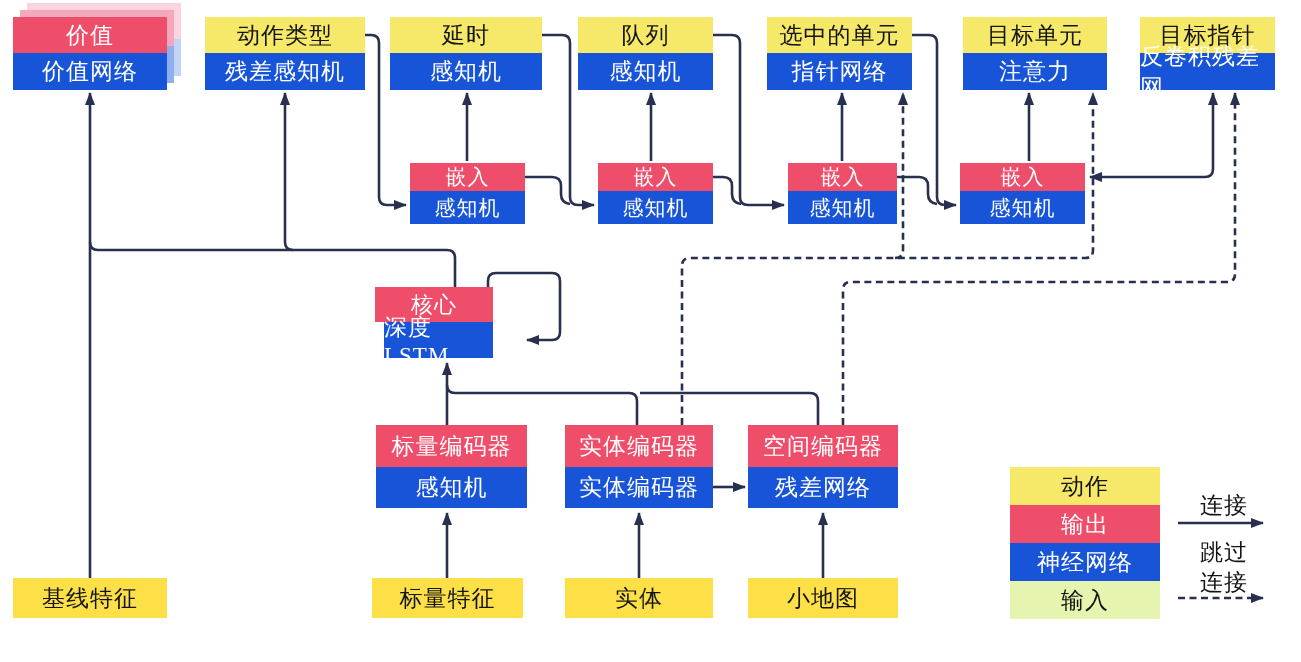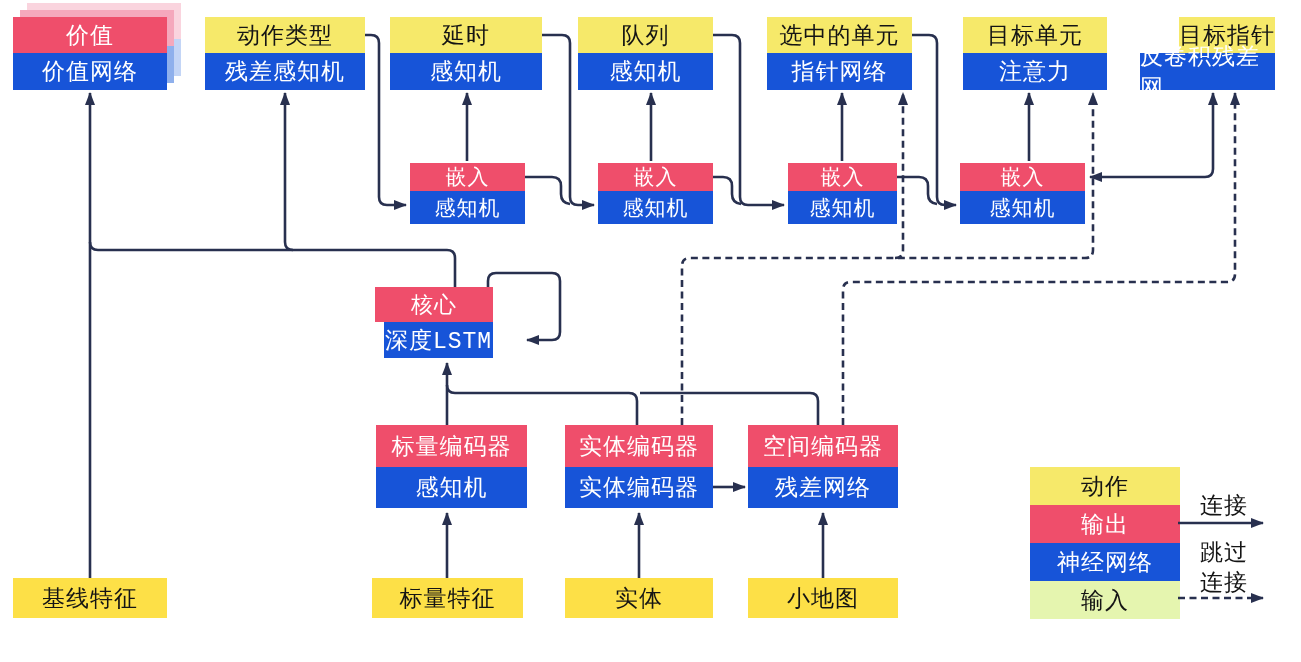--- a/index.html
+++ b/index.html
@@ -1,34 +1,34 @@
 <!DOCTYPE html>
 <html><head>
 <meta charset="utf-8">
 <style>
   html,body{margin:0;padding:0;background:#ffffff;}
   #canvas{position:relative;width:1301px;height:662px;background:#ffffff;overflow:hidden;
-          font-family:Liberation Mono, monospace;}
+          font-family:Liberation Serif, serif;}
   .bx{position:absolute;display:flex;flex-direction:column;}
   .hdr,.bdy,.inp{display:flex;align-items:center;justify-content:center;letter-spacing:1px;}
   .hdr.yellow{background:#F6E96A;color:#141414;}
   .hdr.pink{background:#EF4E6B;color:#ffffff;}
   .bdy.blue{background:#1754D8;color:#ffffff;}
   .head .hdr{height:36px;font-size:23px;}
   .head .bdy{height:37px;font-size:23px;}
   .embed .hdr{height:28px;font-size:21px;}
   .embed .bdy{height:33px;font-size:21px;}
   .corebx .hdr{height:35px;font-size:22px;}
   .corebx .bdy{height:36px;font-size:23px;margin-left:9px;}
   .enc .hdr{height:42px;font-size:23px;}
   .enc .bdy{height:41px;font-size:23px;}
   .inp{position:absolute;height:40px;background:#fde047;color:#141414;font-size:23px;letter-spacing:1px;}
   .shadow{position:absolute;}
   .shadow .s-top,.shadow .s-bot{width:100%;}
-  .lgd{position:absolute;left:1010px;top:467px;width:150px;margin-left:20px;}
+  .lgd{position:absolute;left:1010px;top:467px;width:150px;}
   .lgd-row{height:38px;display:flex;align-items:center;justify-content:center;font-size:23px;letter-spacing:1px;}
   .lgd-action{background:#F6E96A;color:#141414;}
   .lgd-output{background:#EF4E6B;color:#ffffff;}
   .lgd-network{background:#1754D8;color:#ffffff;}
   .lgd-input{background:#E5F5AF;color:#141414;}
   .lgd-lbl{position:absolute;width:100px;text-align:center;font-size:23px;color:#141414;letter-spacing:1px;}
   svg#wires{position:absolute;left:0;top:0;pointer-events:none;}
 </style>
 </head>
 <body>
@@ -61,21 +61,21 @@
     <div class="bdy blue">感知机</div>
   </div>
   <div class="bx head" style="left:767px;top:17px;width:145px;">
     <div class="hdr yellow">选中的单元</div>
     <div class="bdy blue">指针网络</div>
   </div>
   <div class="bx head" style="left:963px;top:17px;width:144px;">
     <div class="hdr yellow">目标单元</div>
     <div class="bdy blue">注意力</div>
   </div>
-  <div class="bx head" style="left:1140px;top:17px;width:135px;align-items:flex-end;">
+  <div class="bx head" style="left:1140px;top:17px;width:135px;">
     <div class="hdr yellow">目标指针</div>
     <div class="bdy blue">反卷积残差网</div>
   </div>
 
   <div class="bx embed" style="left:410px;top:163px;width:115px;">
     <div class="hdr pink">嵌入</div>
     <div class="bdy blue">感知机</div>
   </div>
   <div class="bx embed" style="left:598px;top:163px;width:115px;">
     <div class="hdr pink">嵌入</div>

